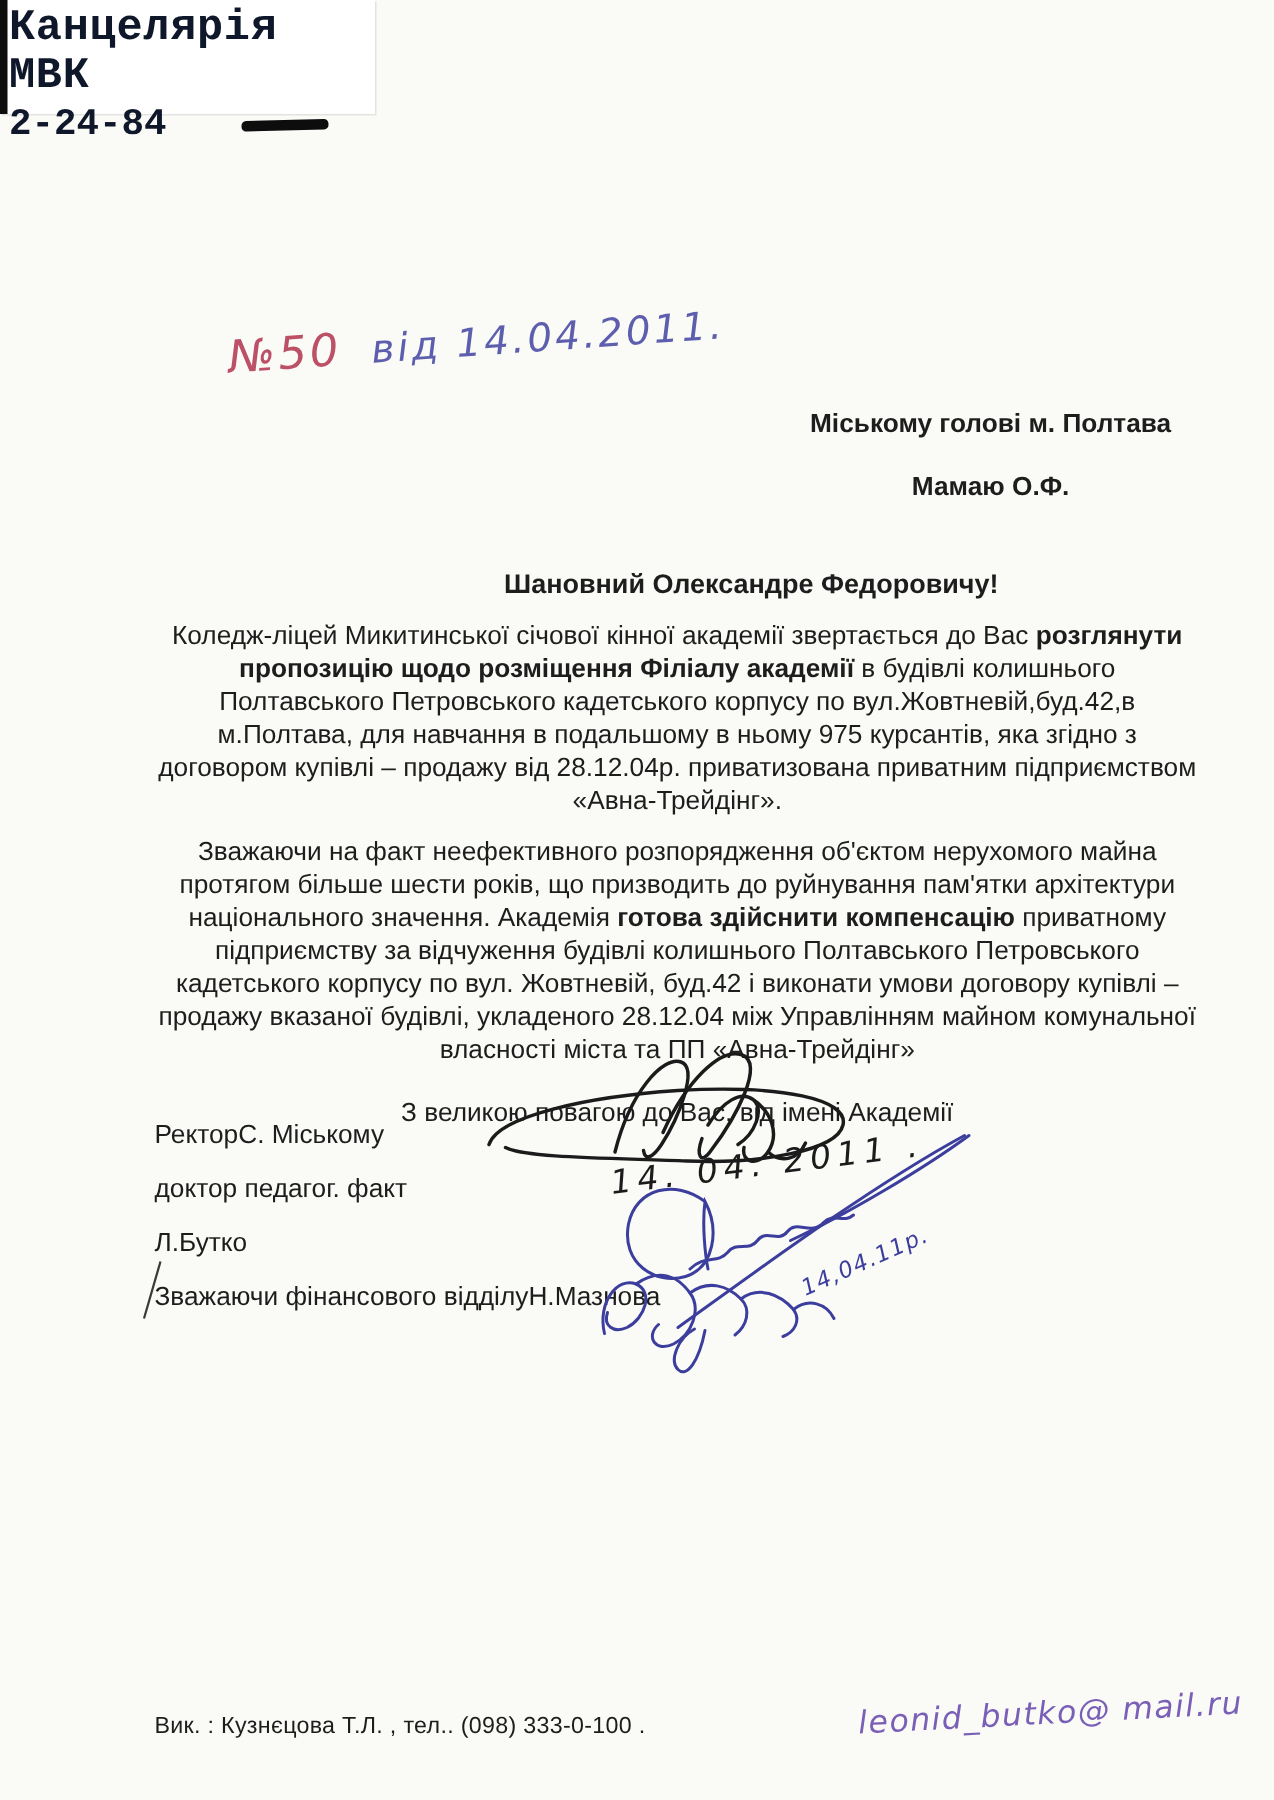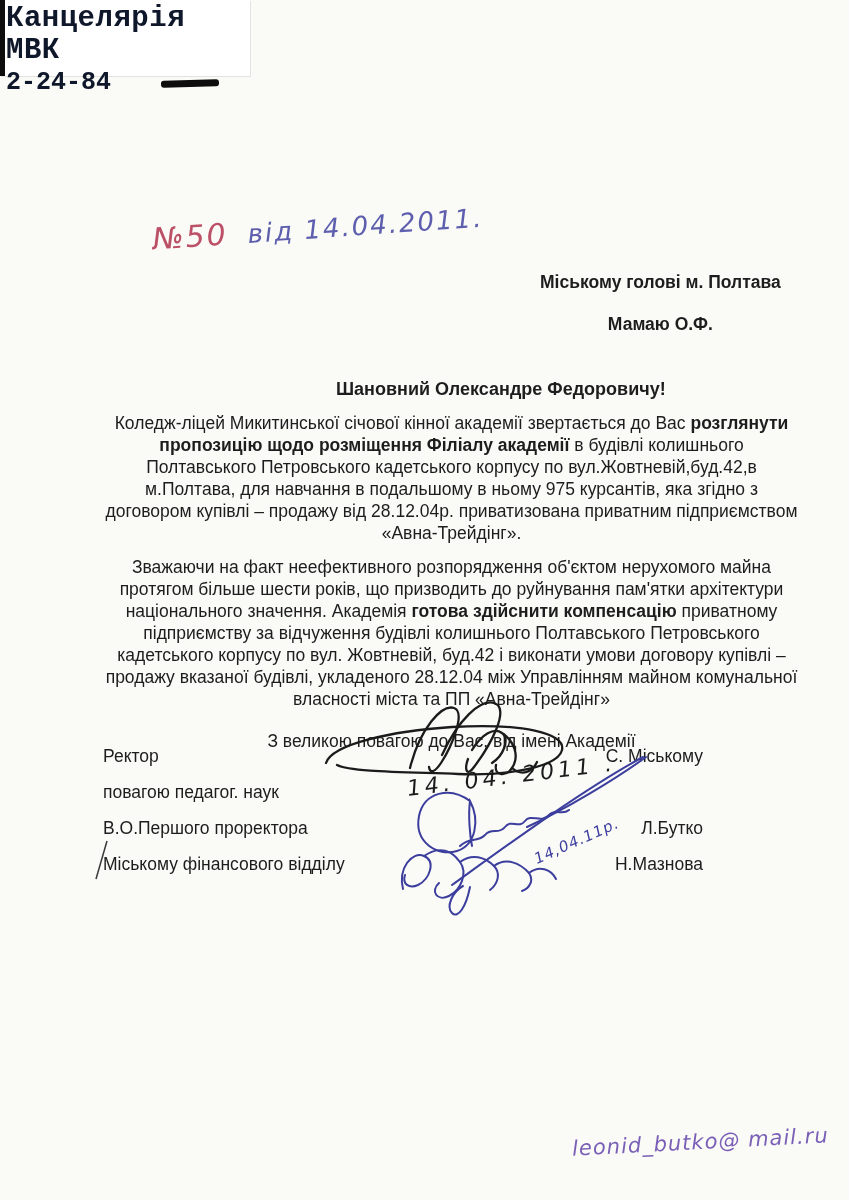--- a/index.html
+++ b/index.html
@@ -42,21 +42,21 @@
   
   .body-text{
     position:absolute;left:103px;top:412px;width:697px;
     font-size:17.5px;line-height:22px;text-align:left;
   }
   .body-text p{margin:0 0 12px 0;text-align:center;}
   .body-text .closing{margin-top:20px;}
   b{font-weight:bold;}
   
   .sig-block{position:absolute;left:103px;top:746px;width:600px;font-size:17.5px;}
-  .sig-row{display:flex;justify-content:space-between;align-items:baseline;height:36px;gap:36px;}
+  .sig-row{display:flex;align-items:baseline;height:36px;}
   .sig-name{text-align:right;}
   
   .footer-typed{position:absolute;left:103px;top:1142px;font-size:15.5px;letter-spacing:.2px;}
   .footer-email{
     position:absolute;left:572px;top:1130px;
     font-family:"DejaVu Sans", sans-serif;font-style:italic;
     font-size:21px;letter-spacing:1px;
     transform:rotate(-3deg);white-space:nowrap;
   }
   
@@ -99,29 +99,28 @@
     <p><span>Зважаючи на факт неефективного розпорядження об'єктом нерухомого майна протягом більше шести років, що призводить до руйнування пам'ятки архітектури національного значення. Академія </span><b>готова здійснити компенсацію</b><span> приватному підприємству за відчуження будівлі колишнього Полтавського Петровського кадетського корпусу по вул. Жовтневій, буд.42 і виконати умови договору купівлі – продажу вказаної будівлі, укладеного 28.12.04 між Управлінням майном комунальної власності міста та ПП «Авна-Трейдінг»</span></p>
     <p class="closing">З  великою повагою до Вас, від імені Академії</p>
   </div>
 
   <div class="sig-block">
     <div class="sig-row">
       <span>Ректор</span>
       <span class="sig-name">С. Міському</span>
     </div>
     <div class="sig-row">
-      <span>повагою педагог. наук</span>
+      <span>доктор педагог. факт</span>
       <span class="sig-name"></span>
     </div>
     <div class="sig-row">
-      <span>В.О.Першого проректора</span>
       <span class="sig-name">Л.Бутко</span>
     </div>
     <div class="sig-row">
-      <span>Міському фінансового відділу</span>
+      <span>Зважаючи фінансового відділу</span>
       <span class="sig-name">Н.Мазнова</span>
     </div>
   </div>
 
   <svg class="ink-overlay" width="849" height="1200" viewBox="0 0 849 1200">
 
     <g fill="none" stroke="currentColor" stroke-width="2.3" stroke-linecap="round" style="color: rgb(27, 27, 27);">
       <path d="M326,763 C332,744 392,731 452,727 C522,723 566,733 562,750 C558,767 508,776 458,774 C408,772 350,772 337,765"></path>
       <path d="M410,768 C420,728 442,704 454,708 C466,712 452,746 441,763 C435,772 430,774 429,767"></path>
       <path d="M442,755 C458,720 480,699 494,703 C511,708 490,746 474,767 C467,777 464,770 468,759"></path>
@@ -147,15 +146,16 @@
       <path d="M494,866 C506,857 520,863 529,873 C534,880 530,888 522,891"></path>
       <path d="M529,873 C539,865 551,869 556,879"></path>
       <path d="M470,887 C466,907 458,919 452,913 C446,907 452,892 463,886"></path>
     </g>
 
     <text class="hw-date-blue" x="0" y="0" transform="translate(537,864) rotate(-24)" fill="currentColor" style="color: rgb(60, 62, 157);">14,04.11р.</text>
 
     <path d="M96,879 L107,841" fill="none" stroke="#3a3a3a" stroke-width="1.5"></path>
   </svg>
 
+  <div class="footer-typed">Вик. : Кузнєцова Т.Л. , тел.. (098) 333-0-100 .</div>
   <div class="footer-email" style="color: rgb(122, 95, 182);">leonid_butko@ mail.ru</div>
 
 </div>
 
 </body></html>

